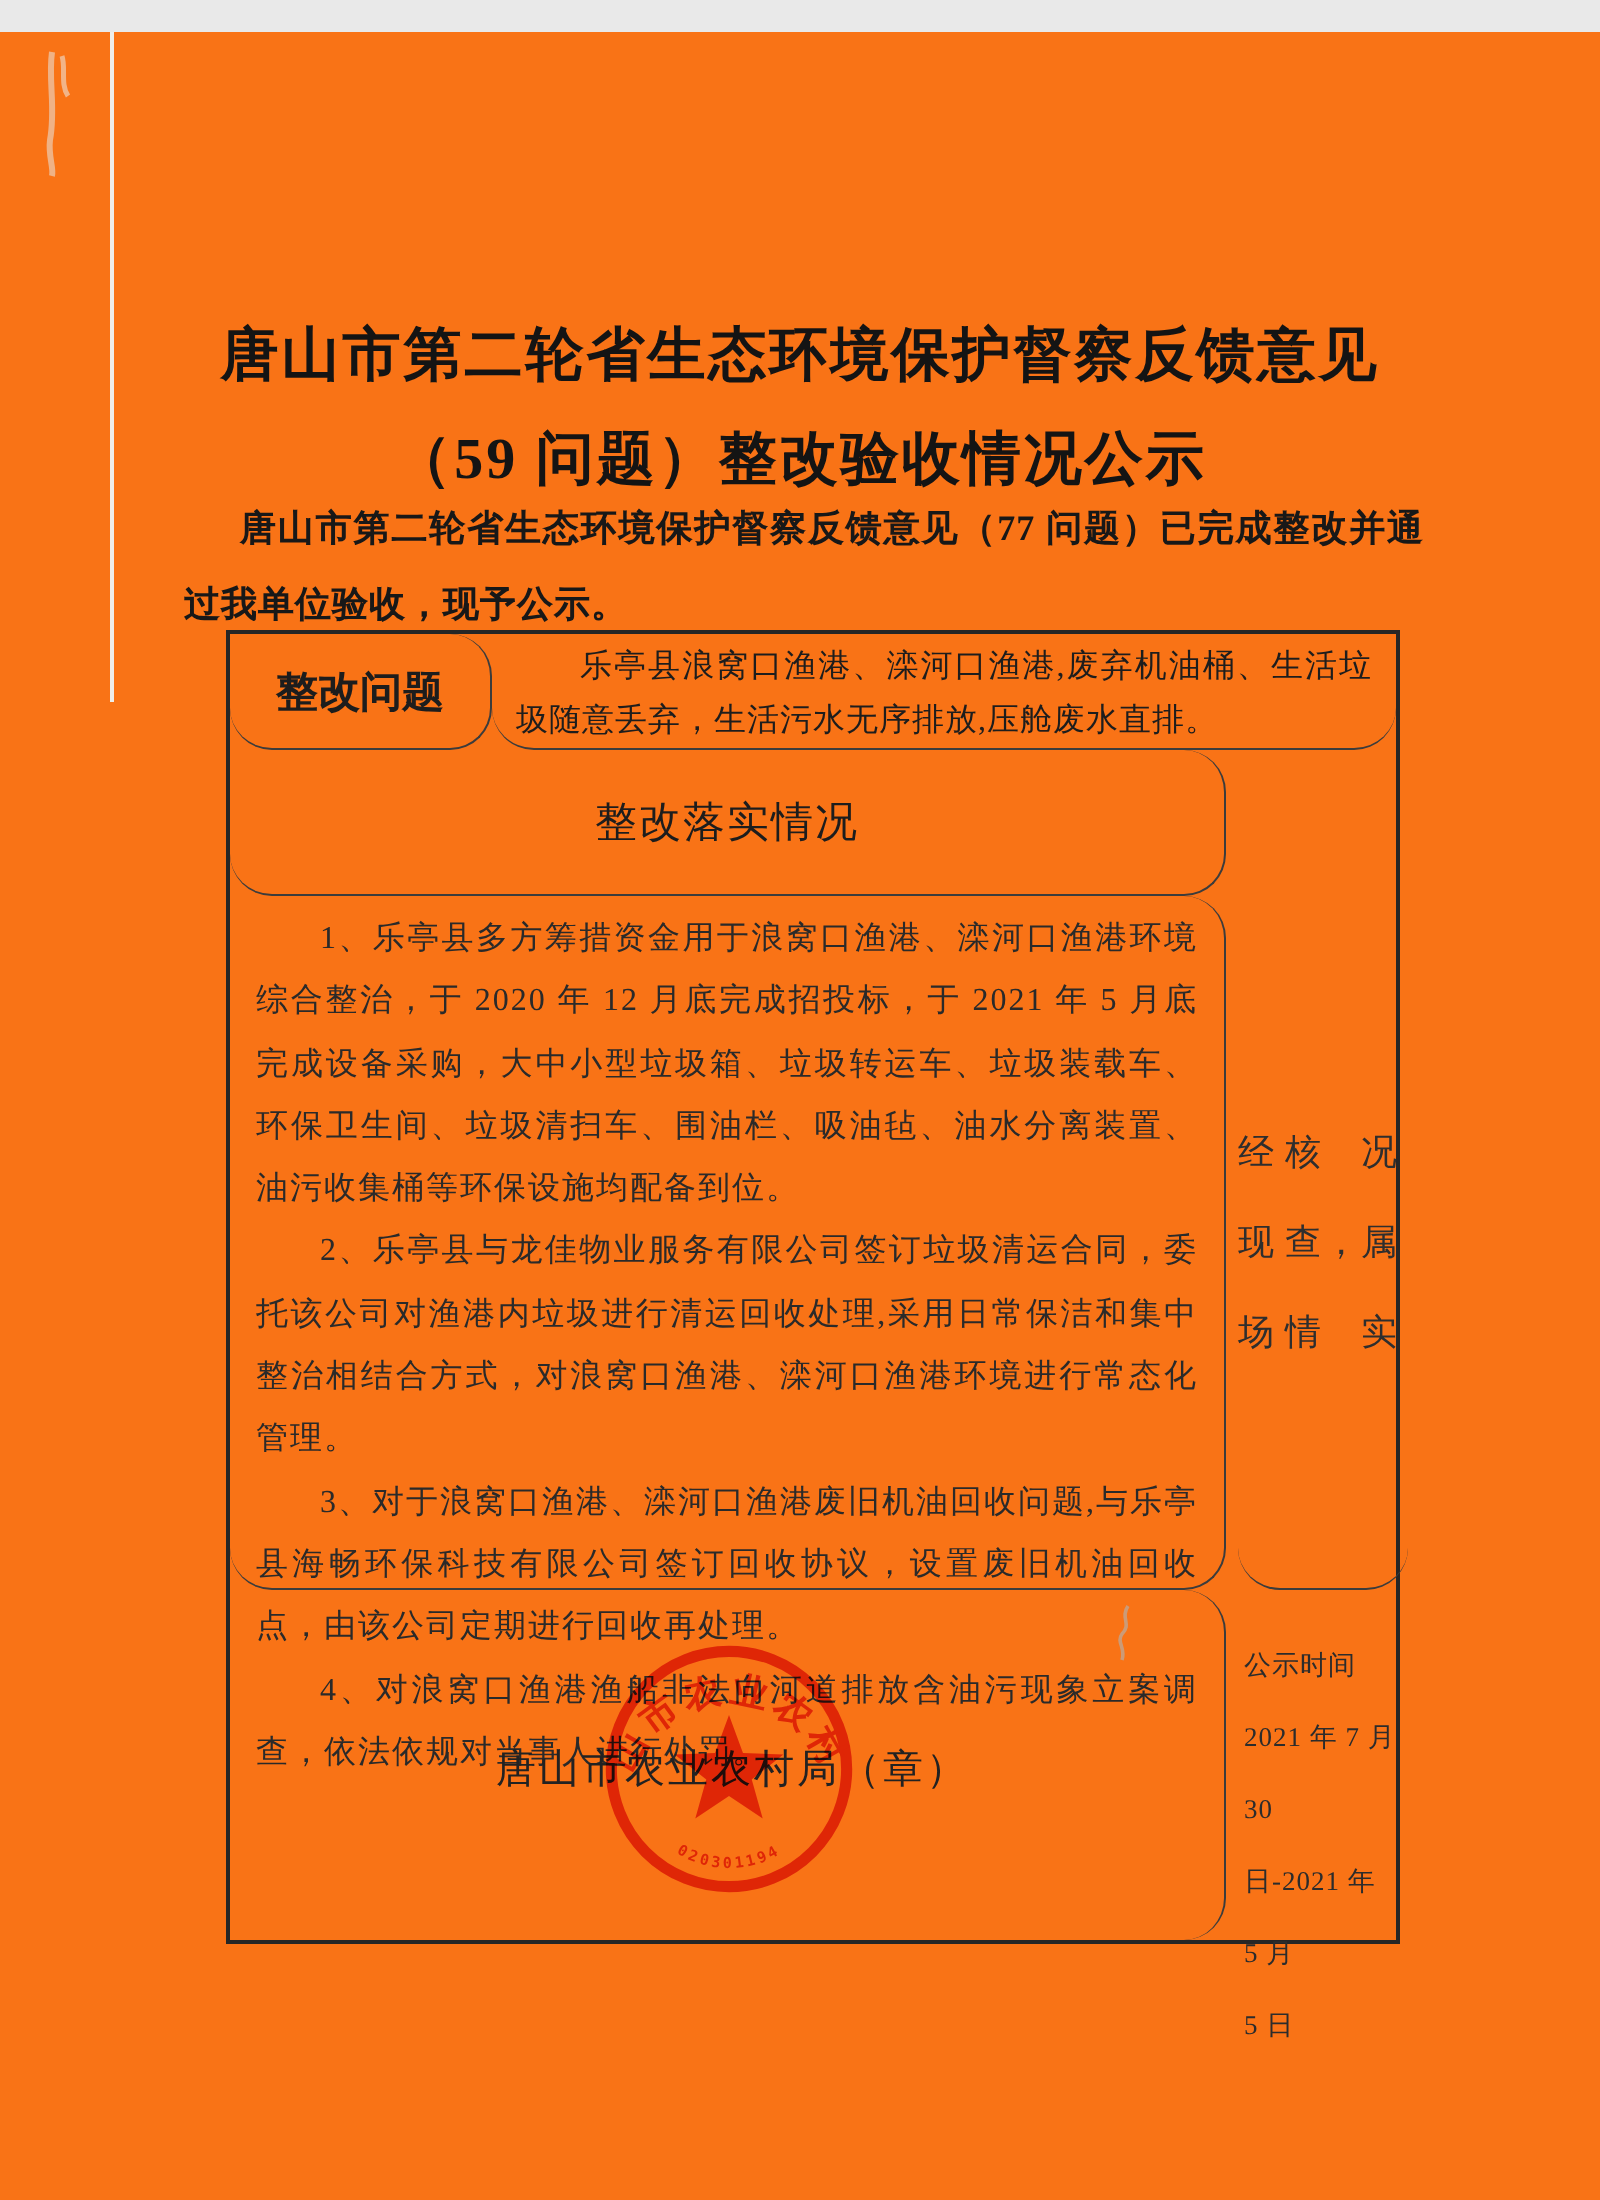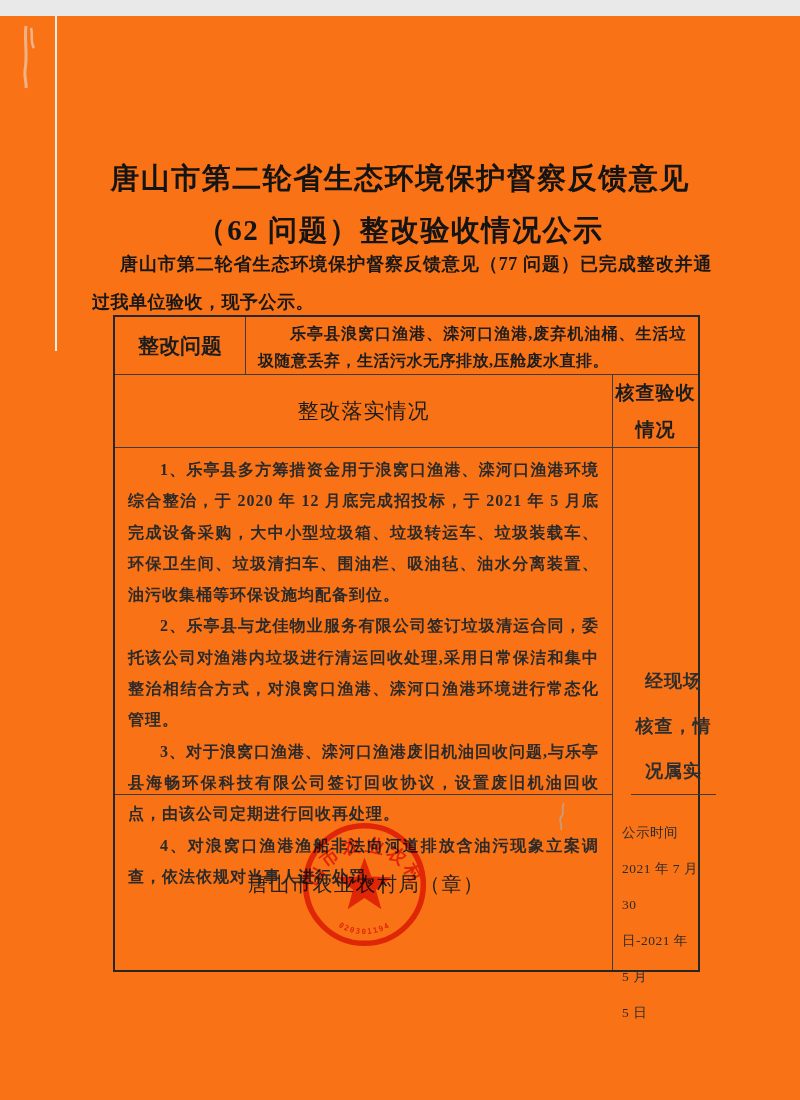--- a/index.html
+++ b/index.html
@@ -18,41 +18,41 @@
   .title{position:absolute;left:0;top:136px;width:100%;text-align:center;
     font-size:29px;font-weight:bold;line-height:52px;letter-spacing:1.5px;color:#141414;}
   
   .intro{position:absolute;left:92px;top:229px;width:620px;margin:0;
     font-size:18px;font-weight:bold;line-height:38px;letter-spacing:.5px;
     text-align:justify;text-indent:28px;color:#181818;}
 
   
   .doc-table{position:absolute;left:113px;top:299px;width:583px;height:653px;
     border:2.5px solid #262626;}
-  .cell{position:absolute;box-sizing:border-box;}
+  .cell{position:absolute;box-sizing:border-box;border-radius:21px;}
   .b-r{border-right:1.5px solid #3c3c3c;}
-  .b-b{border-bottom:1.5px solid #3c3c3c;font-weight:bold;}
+  .b-b{border-bottom:1.5px solid #3c3c3c;}
 
   .c-problem-label{left:0;top:0;width:131px;height:58px;display:flex;align-items:center;justify-content:center;
     font-size:21px;font-weight:bold;}
   .c-problem-text{left:131px;top:0;width:452px;height:58px;padding:3px 12px 0 12px;
     font-size:16px;line-height:27px;letter-spacing:.5px;text-align:justify;}
   .c-problem-text p{margin:0;text-indent:2em;}
 
   .c-impl-header{left:0;top:58px;width:498px;height:73px;display:flex;align-items:center;justify-content:center;
     font-size:21px;font-weight:normal;letter-spacing:1px;}
   .c-verify-header{left:498px;top:58px;width:85px;height:73px;display:flex;align-items:center;justify-content:center;
     text-align:center;font-size:19px;font-weight:bold;line-height:37px;letter-spacing:1px;}
 
   .c-impl-body{left:0;top:131px;width:498px;height:347px;padding:6px 13px 0 13px;
     font-size:16px;line-height:31.3px;letter-spacing:1px;text-align:justify;color:#2a2a2a;}
   .c-impl-body p{margin:0;text-indent:2em;}
 
-  .c-verify-body{left:516px;top:131px;width:85px;height:347px;display:flex;flex-direction:column;
-    align-items:center;justify-content:flex-end;font-size:18px;line-height:45px;letter-spacing:1px;color:#2e2e2e;}
+  .c-verify-body{left:504px;top:131px;width:85px;height:347px;display:flex;
+    align-items:center;justify-content:center;font-size:18px;line-height:45px;letter-spacing:1px;color:#2e2e2e;}
 
   .c-foot-main{left:0;top:478px;width:498px;height:175px;}
   .c-foot-right{left:498px;top:478px;width:85px;height:175px;padding:20px 0 0 9px;
     font-size:13.5px;line-height:36px;letter-spacing:.5px;color:#2c2c2c;}
 
   .signer{position:absolute;left:133px;top:76px;font-size:20px;letter-spacing:1.5px;color:#222;}
   .seal{position:absolute;left:170px;top:10px;width:159px;height:159px;
     mix-blend-mode:multiply;opacity:.88;}
 </style>
 </head>
@@ -64,39 +64,36 @@
   <svg class="scribble-topleft" width="40" height="70" viewBox="0 0 40 70">
     <path d="M14 6 C 12 20, 16 34, 13 50 C 12 58, 15 64, 14 68" stroke="#e7e6e2" stroke-width="3" fill="none"></path>
     <path d="M19 8 C 21 14, 18 22, 22 28" stroke="#eceae6" stroke-width="2.5" fill="none"></path>
   </svg>
   <svg class="scribble-mid" width="24" height="36" viewBox="0 0 24 36">
     <path d="M13 3 C 9 9, 15 12, 10 17 C 7 21, 12 24, 10 30" stroke="#b3b1ad" stroke-width="1.8" fill="none"></path>
   </svg>
 
   <div class="title">
     <div>唐山市第二轮省生态环境保护督察反馈意见</div>
-    <div>（62 问题）整改验收情况公示</div>
+    <div>（59 问题）整改验收情况公示</div>
   </div>
 
   <p class="intro">唐山市第二轮省生态环境保护督察反馈意见（77 问题）已完成整改并通过我单位验收，现予公示。</p>
 
   <div class="doc-table">
 
     <div class="cell c-problem-label b-r b-b">
       <span>整改问题</span>
     </div>
     <div class="cell c-problem-text b-b">
       <p>乐亭县浪窝口渔港、滦河口渔港,废弃机油桶、生活垃圾随意丢弃，生活污水无序排放,压舱废水直排。</p>
     </div>
 
     <div class="cell c-impl-header b-r b-b">
       <span>整改落实情况</span>
-    </div>
-    <div class="cell c-verify-header b-b">
-      <span>核查验收情况</span>
     </div>
 
     <div class="cell c-impl-body b-r b-b">
       <p>1、乐亭县多方筹措资金用于浪窝口渔港、滦河口渔港环境综合整治，于 2020 年 12 月底完成招投标，于 2021 年 5 月底完成设备采购，大中小型垃圾箱、垃圾转运车、垃圾装载车、环保卫生间、垃圾清扫车、围油栏、吸油毡、油水分离装置、油污收集桶等环保设施均配备到位。</p>
       <p>2、乐亭县与龙佳物业服务有限公司签订垃圾清运合同，委托该公司对渔港内垃圾进行清运回收处理,采用日常保洁和集中整治相结合方式，对浪窝口渔港、滦河口渔港环境进行常态化管理。</p>
       <p>3、对于浪窝口渔港、滦河口渔港废旧机油回收问题,与乐亭县海畅环保科技有限公司签订回收协议，设置废旧机油回收点，由该公司定期进行回收再处理。</p>
       <p>4、对浪窝口渔港渔船非法向河道排放含油污现象立案调查，依法依规对当事人进行处罚。</p>
     </div>
     <div class="cell c-verify-body b-b">
       <div>经现场</div>

